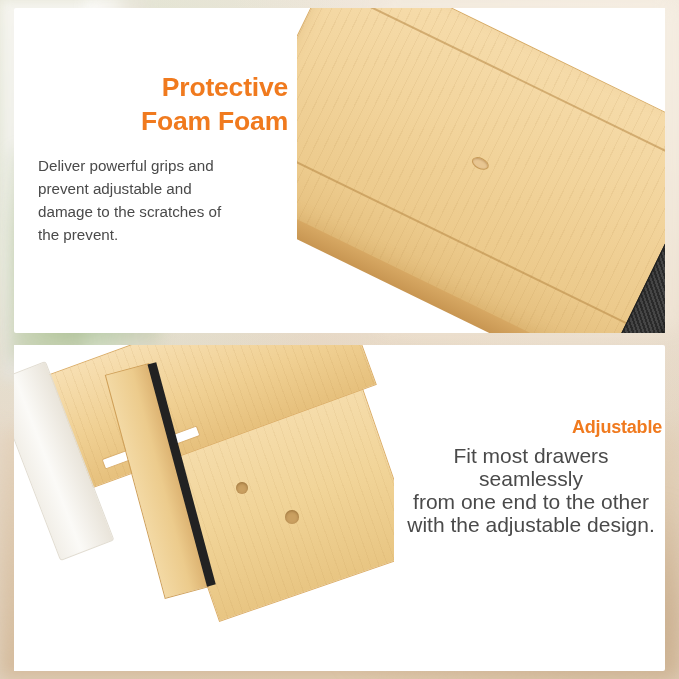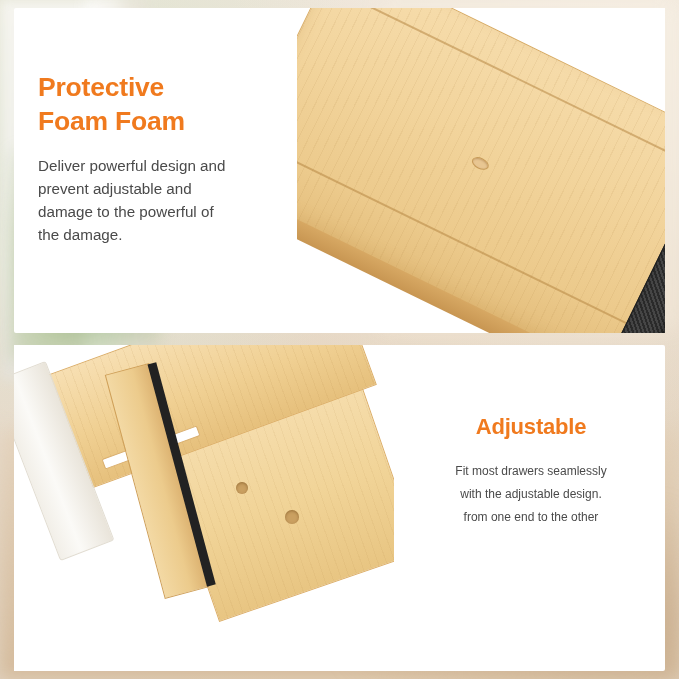--- a/index.html
+++ b/index.html
@@ -119,20 +119,21 @@
     position: absolute;
     box-sizing: border-box;
   }
   .headline {
     color: #F07A1E;
     font-weight: bold;
     letter-spacing: -0.2px;
   }
   .headline .line {
     display: block;
+    text-align: right;
   }
   .body-copy {
     color: #4a4a4a;
   }
   .body-copy .line {
     display: block;
   }
 
   
   .tl-text {
@@ -151,26 +152,25 @@
   }
 
   
   .br-text {
     left: 400px;
     top: 410px;
     width: 262px;
     text-align: center;
   }
   .br-text .headline {
-    font-size: 22px;
+    font-size: 18px;
     line-height: 34px;
   }
   .br-text .body-copy {
-    margin-top: 16px;
-    font-size: 12px;
+    font-size: 21px;
     line-height: 23px;
   }
 
   
   .photo {
     position: absolute;
     overflow: hidden;
   }
   .photo-top {
     left: 297px;
@@ -359,24 +359,24 @@
       <div class="foam-end"></div>
     </div>
   </div>
 
   <div class="text-block tl-text">
     <div class="headline">
       <span class="line">Protective</span>
       <span class="line">Foam Foam</span>
     </div>
     <div class="body-copy">
-      <span class="line">Deliver powerful design and</span>
+      <span class="line">Deliver powerful grips and</span>
       <span class="line">prevent adjustable and</span>
-      <span class="line">damage to the powerful of</span>
-      <span class="line">the damage.</span>
+      <span class="line">damage to the scratches of</span>
+      <span class="line">the prevent.</span>
     </div>
   </div>
 
   <div class="panel panel-bottom"></div>
 
   <div class="photo photo-bottom">
     <div class="bp-bg"></div>
 
     <div class="bp-board-wide"></div>
     <div class="bp-board-main"></div>
@@ -393,18 +393,18 @@
     <div class="bp-hole" style="left:222px; top:137px; width:12px; height:12px;"></div>
     <div class="bp-hole" style="left:271px; top:165px; width:14px; height:14px;"></div>
   </div>
 
   <div class="text-block br-text">
     <div class="headline">
       <span class="line">Adjustable</span>
     </div>
     <div class="body-copy">
       <span class="line">Fit most drawers seamlessly</span>
+      <span class="line">from one end to the other</span>
       <span class="line">with the adjustable design.</span>
-      <span class="line">from one end to the other</span>
     </div>
   </div>
 
 </div>
 
 </body></html>

